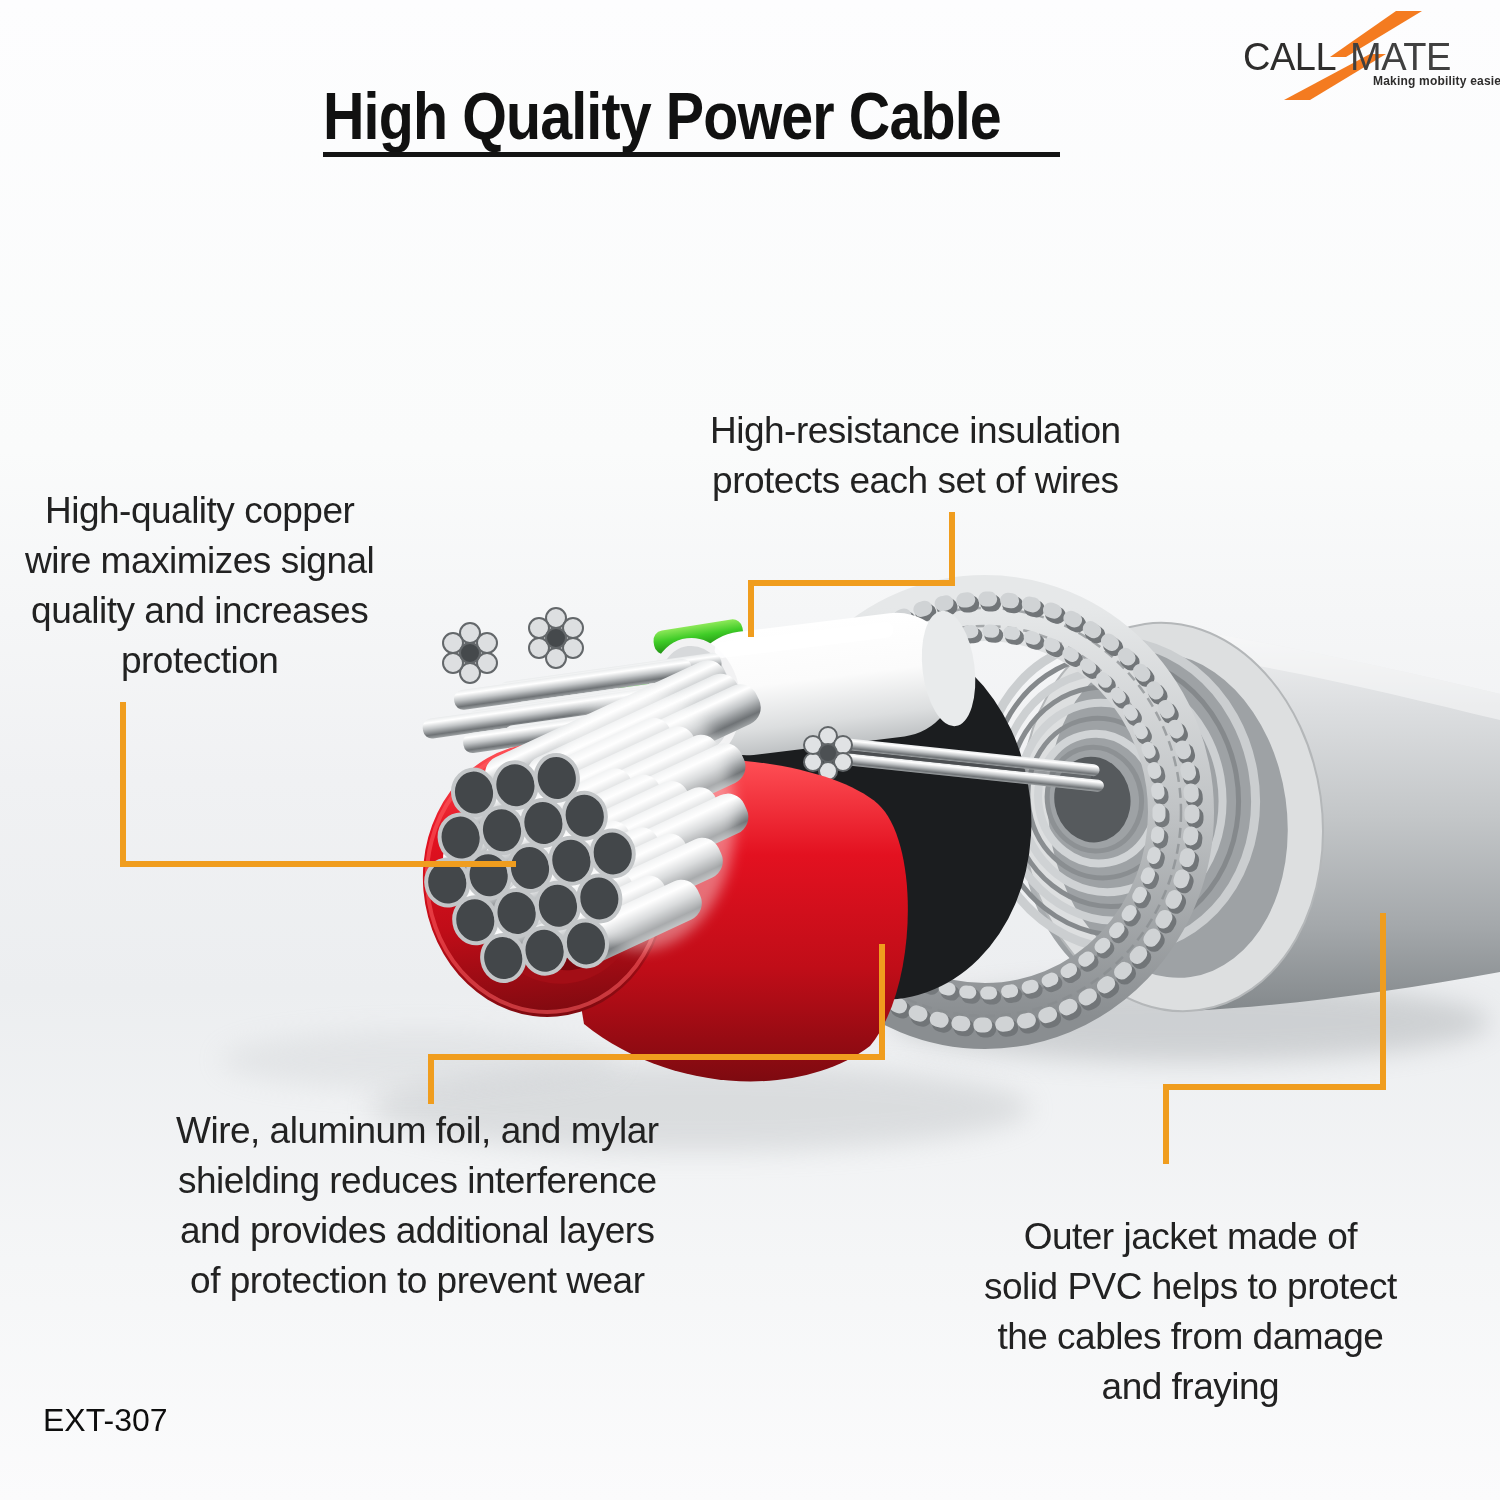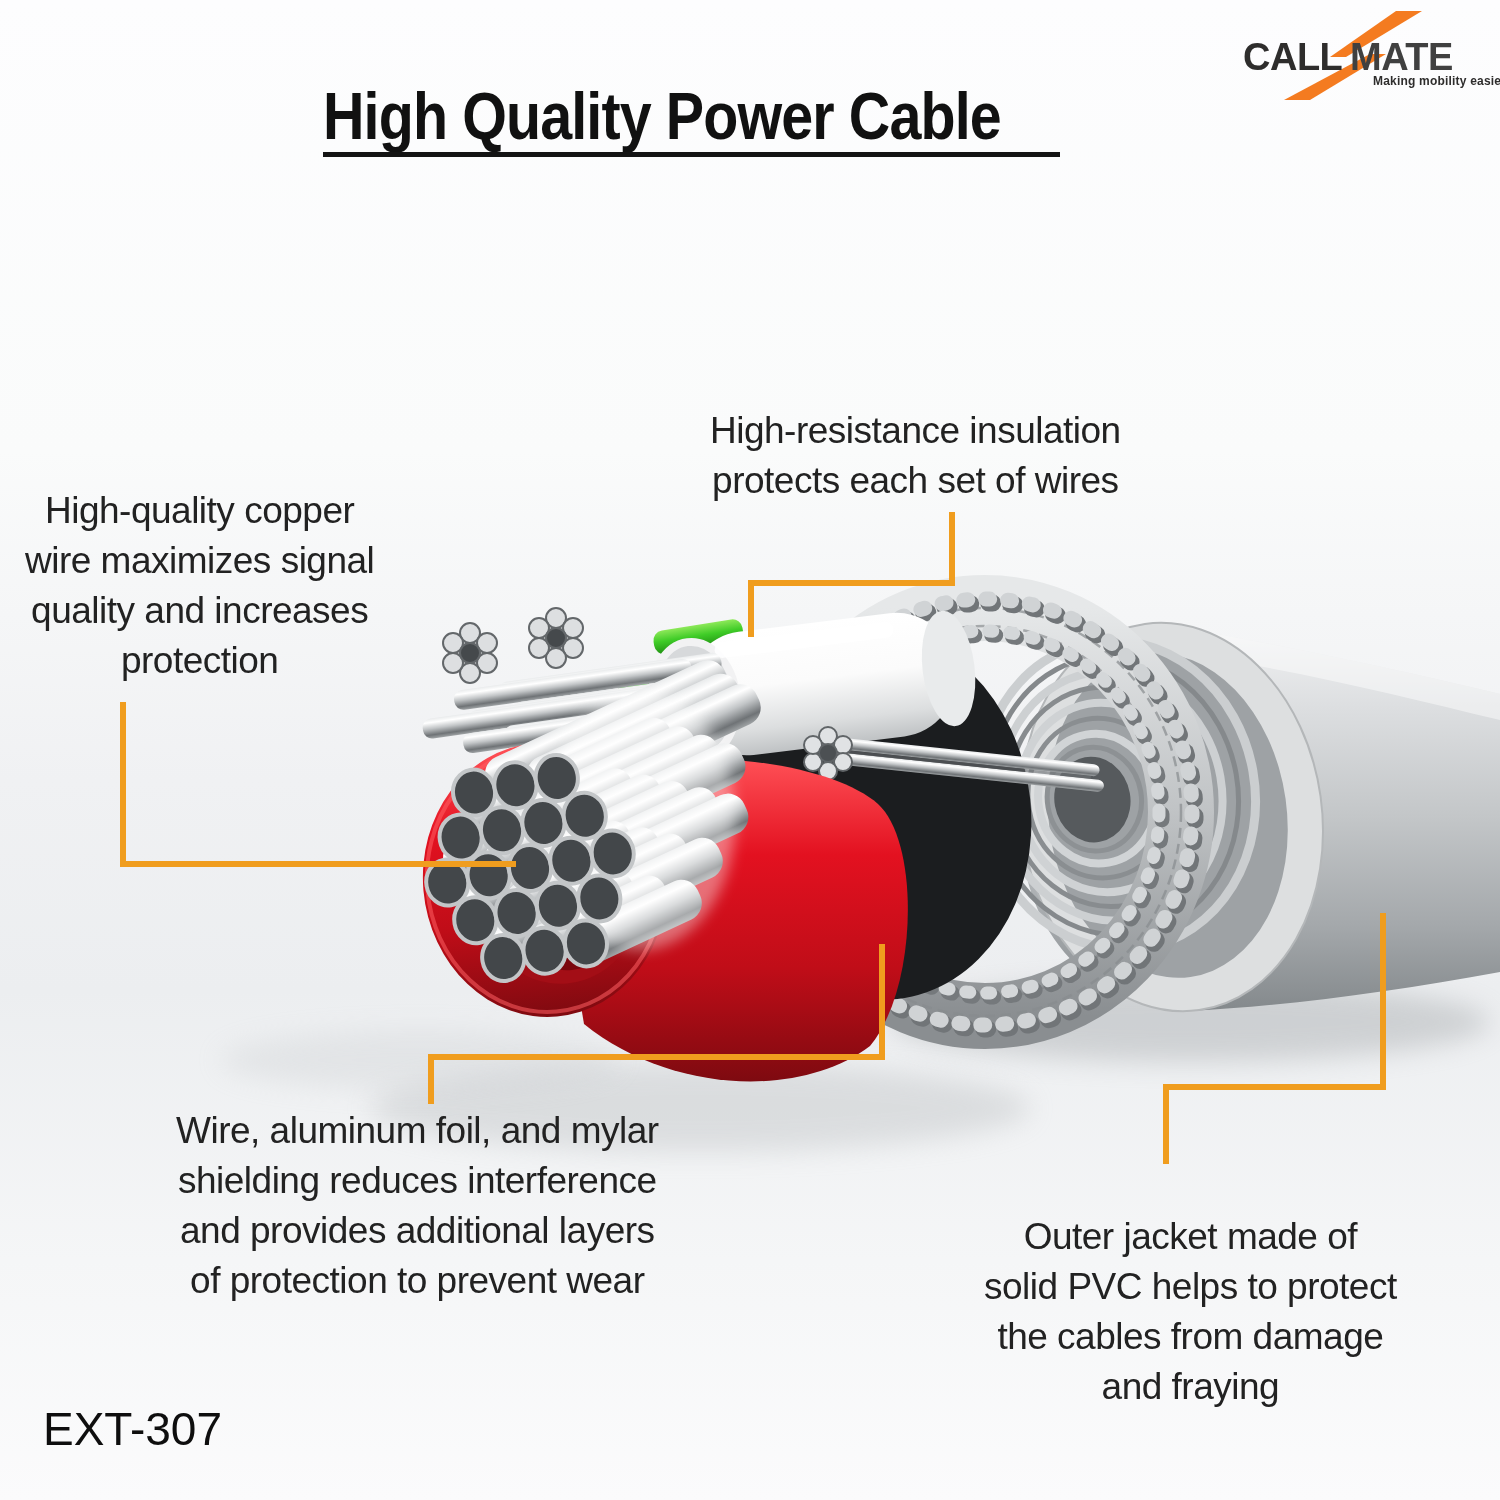--- a/index.html
+++ b/index.html
@@ -17,23 +17,23 @@
   #title-underline{left:323px;top:152px;width:737px;height:5px;background:#141414;}
   .callout{
     color:#222;font-size:37px;line-height:50px;letter-spacing:-.5px;
     white-space:pre-line;
     text-align:center;
   }
   #callout-insulation{left:710px;top:406px;}
   #callout-copper{left:25px;top:486px;}
   #callout-shielding{left:176px;top:1106px;}
   #callout-jacket{left:984px;top:1212px;}
-  #model-number{left:43px;top:1402px;font-size:46px;color:#0e0e0e;letter-spacing:0;}
+  #model-number{left:43px;top:1402px;font-size:32px;color:#0e0e0e;letter-spacing:0;}
   #logo{left:1240px;top:8px;width:240px;height:100px;}
-  #logo .word{position:absolute;top:28px;font-size:38px;font-weight:bold;letter-spacing:-.5px;white-space:nowrap;text-align:center;}
+  #logo .word{position:absolute;top:28px;font-size:38px;font-weight:normal;letter-spacing:-.5px;white-space:nowrap;text-align:center;}
   #logo-call{left:3px;color:#2e2d2c;}
   #logo-mate{left:110px;color:#404040;}
   #logo-tagline{position:absolute;left:133px;top:66px;font-size:12px;font-weight:bold;color:#2e2d2c;letter-spacing:.2px;white-space:nowrap;}
   svg{display:block;}
   #scene{left:0;top:0;width:1500px;height:1500px;}
   .textlayer{z-index:5;}
 </style>
 </head>
 <body>
 

